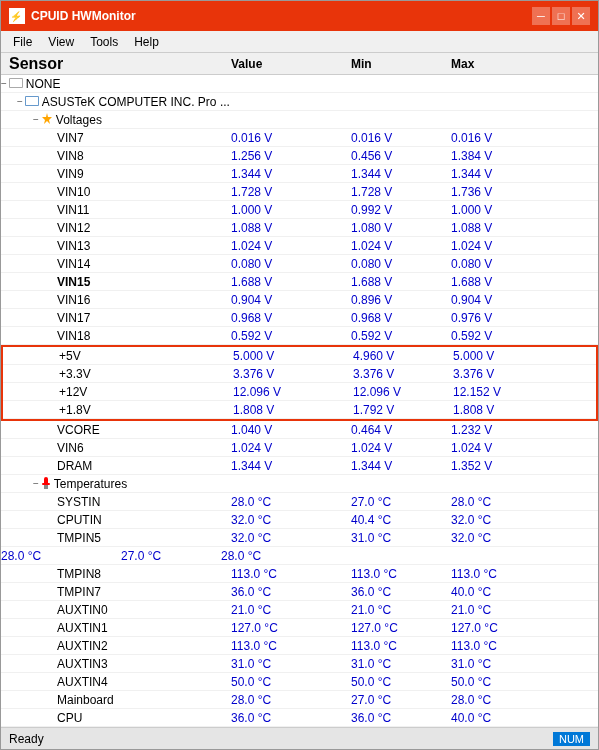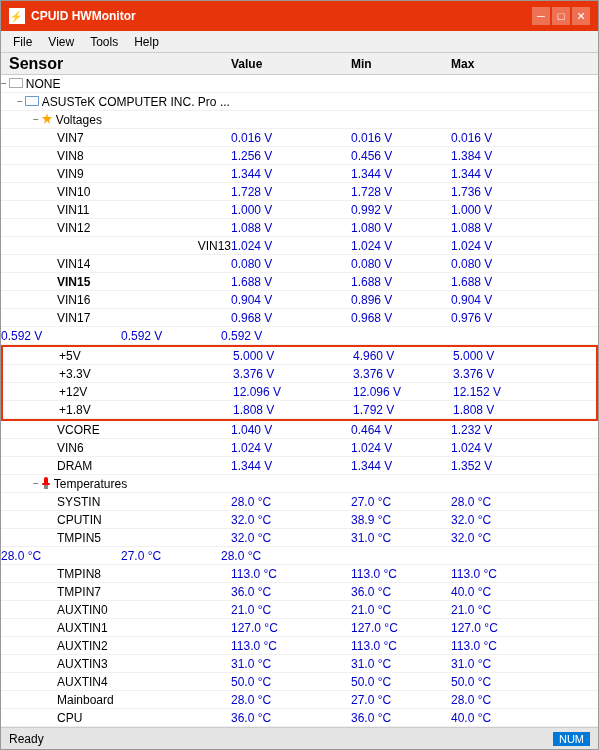--- a/index.html
+++ b/index.html
@@ -264,21 +264,21 @@
       <div class="tree-row">
         <div class="sensor-cell" style="padding-left: 48px;">
           <span style="display: inline-block; width: 8px;"></span>
           <span>VIN12</span>
         </div>
         <div class="value-cell">1.088 V</div>
         <div class="min-cell">1.080 V</div>
         <div class="max-cell">1.088 V</div>
       </div>
       <div class="tree-row">
-        <div class="sensor-cell" style="padding-left: 48px; justify-content: flex-end;">
+        <div class="sensor-cell" style="padding-left: 48px;">
           <span style="display: inline-block; width: 8px;"></span>
           <span>VIN13</span>
         </div>
         <div class="value-cell">1.024 V</div>
         <div class="min-cell">1.024 V</div>
         <div class="max-cell">1.024 V</div>
       </div>
       <div class="tree-row">
         <div class="sensor-cell" style="padding-left: 48px;">
           <span style="display: inline-block; width: 8px;"></span>
@@ -309,20 +309,24 @@
       <div class="tree-row">
         <div class="sensor-cell" style="padding-left: 48px;">
           <span style="display: inline-block; width: 8px;"></span>
           <span>VIN17</span>
         </div>
         <div class="value-cell">0.968 V</div>
         <div class="min-cell">0.968 V</div>
         <div class="max-cell">0.976 V</div>
       </div>
       <div class="tree-row">
+        <div class="sensor-cell" style="padding-left: 48px;">
+          <span style="display: inline-block; width: 8px;"></span>
+          <span>VIN18</span>
+        </div>
         <div class="value-cell">0.592 V</div>
         <div class="min-cell">0.592 V</div>
         <div class="max-cell">0.592 V</div>
       </div>
       <div style="border: 2px solid rgb(232, 52, 10); position: relative;">
         <div class="tree-row" style="background: transparent;">
           <div class="sensor-cell" style="padding-left: 48px;">
             <span style="display: inline-block; width: 8px;"></span>
             <span>+5V</span>
           </div>
@@ -407,21 +411,21 @@
         <div class="value-cell">28.0 °C</div>
         <div class="min-cell">27.0 °C</div>
         <div class="max-cell">28.0 °C</div>
       </div>
       <div class="tree-row">
         <div class="sensor-cell" style="padding-left: 48px;">
           <span style="display: inline-block; width: 8px;"></span>
           <span>CPUTIN</span>
         </div>
         <div class="value-cell">32.0 °C</div>
-        <div class="min-cell">38.9 °C</div>
+        <div class="min-cell">40.4 °C</div>
         <div class="max-cell">32.0 °C</div>
       </div>
       <div class="tree-row">
         <div class="sensor-cell" style="padding-left: 48px;">
           <span style="display: inline-block; width: 8px;"></span>
           <span>TMPIN5</span>
         </div>
         <div class="value-cell">32.0 °C</div>
         <div class="min-cell">31.0 °C</div>
         <div class="max-cell">32.0 °C</div>

